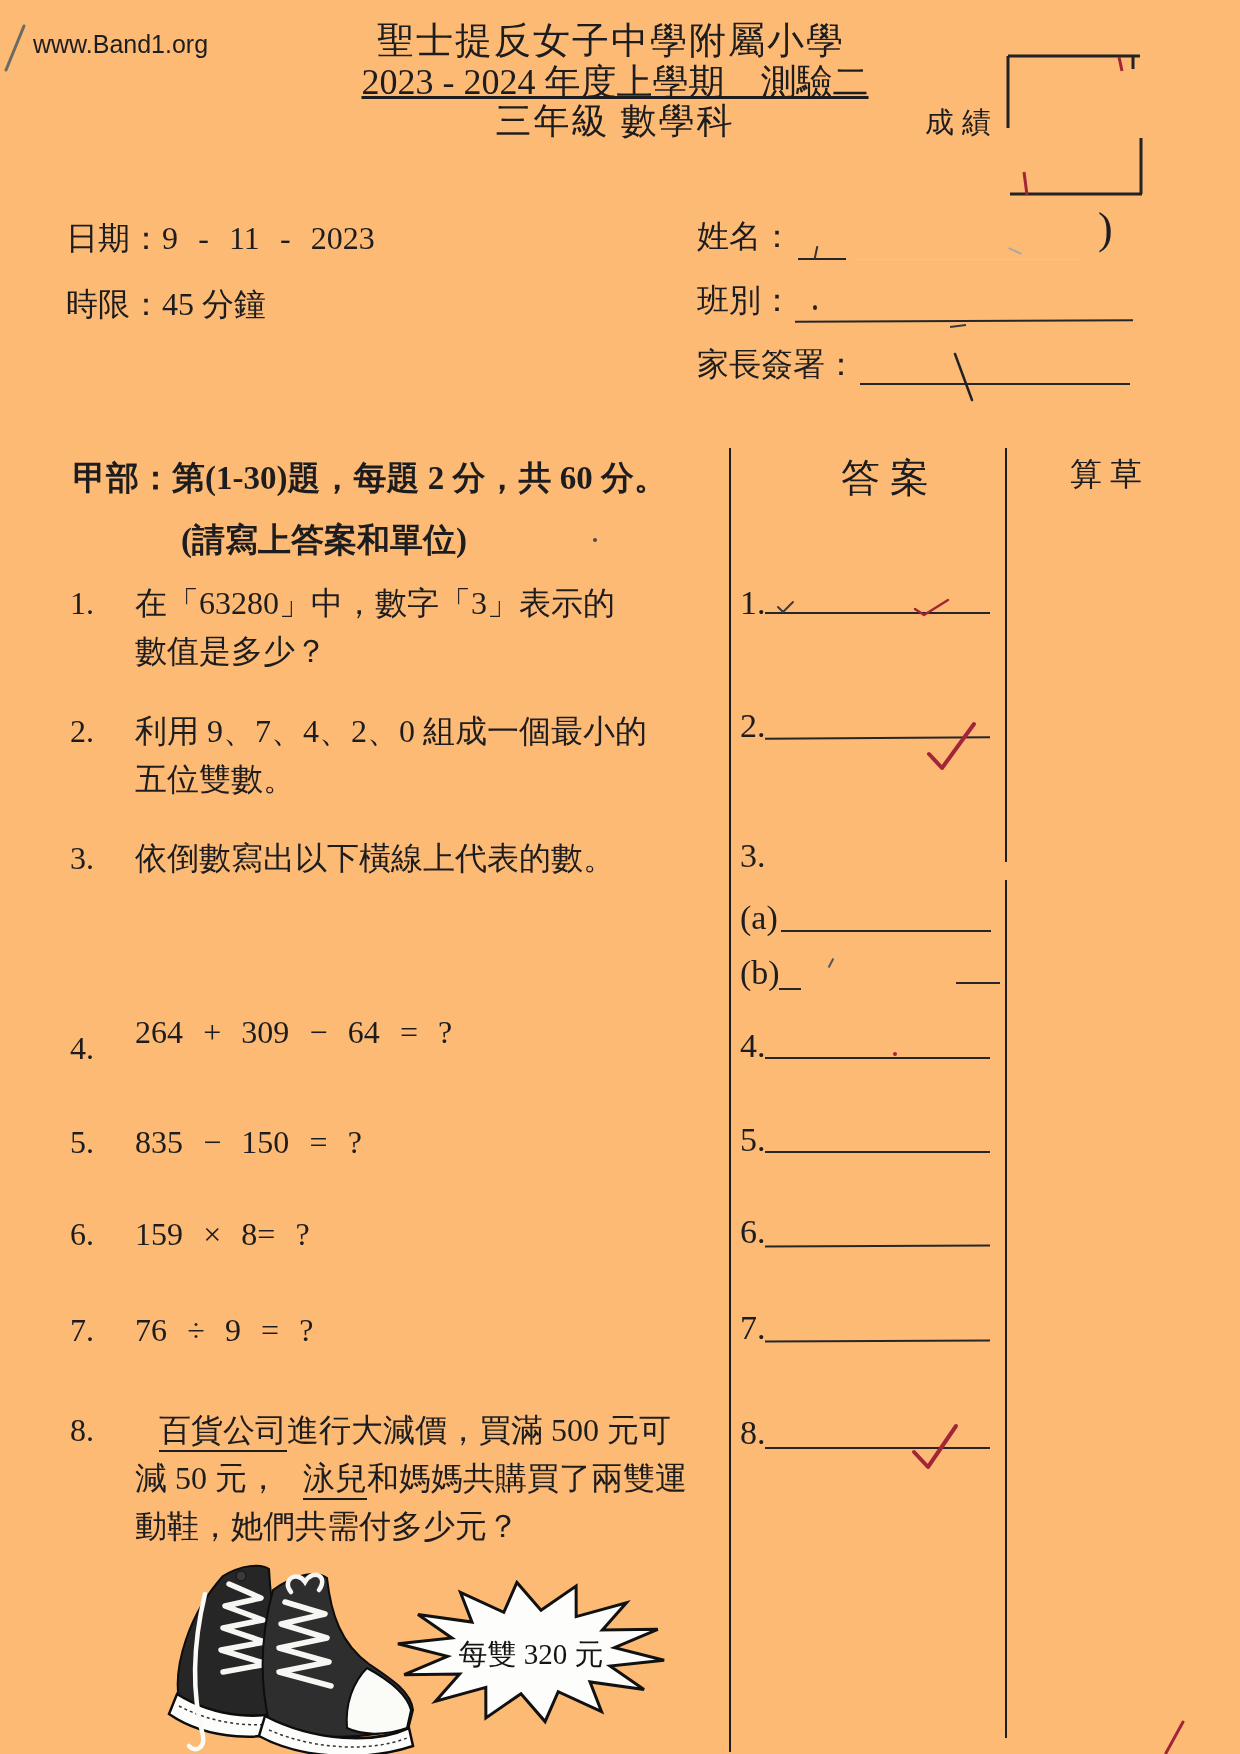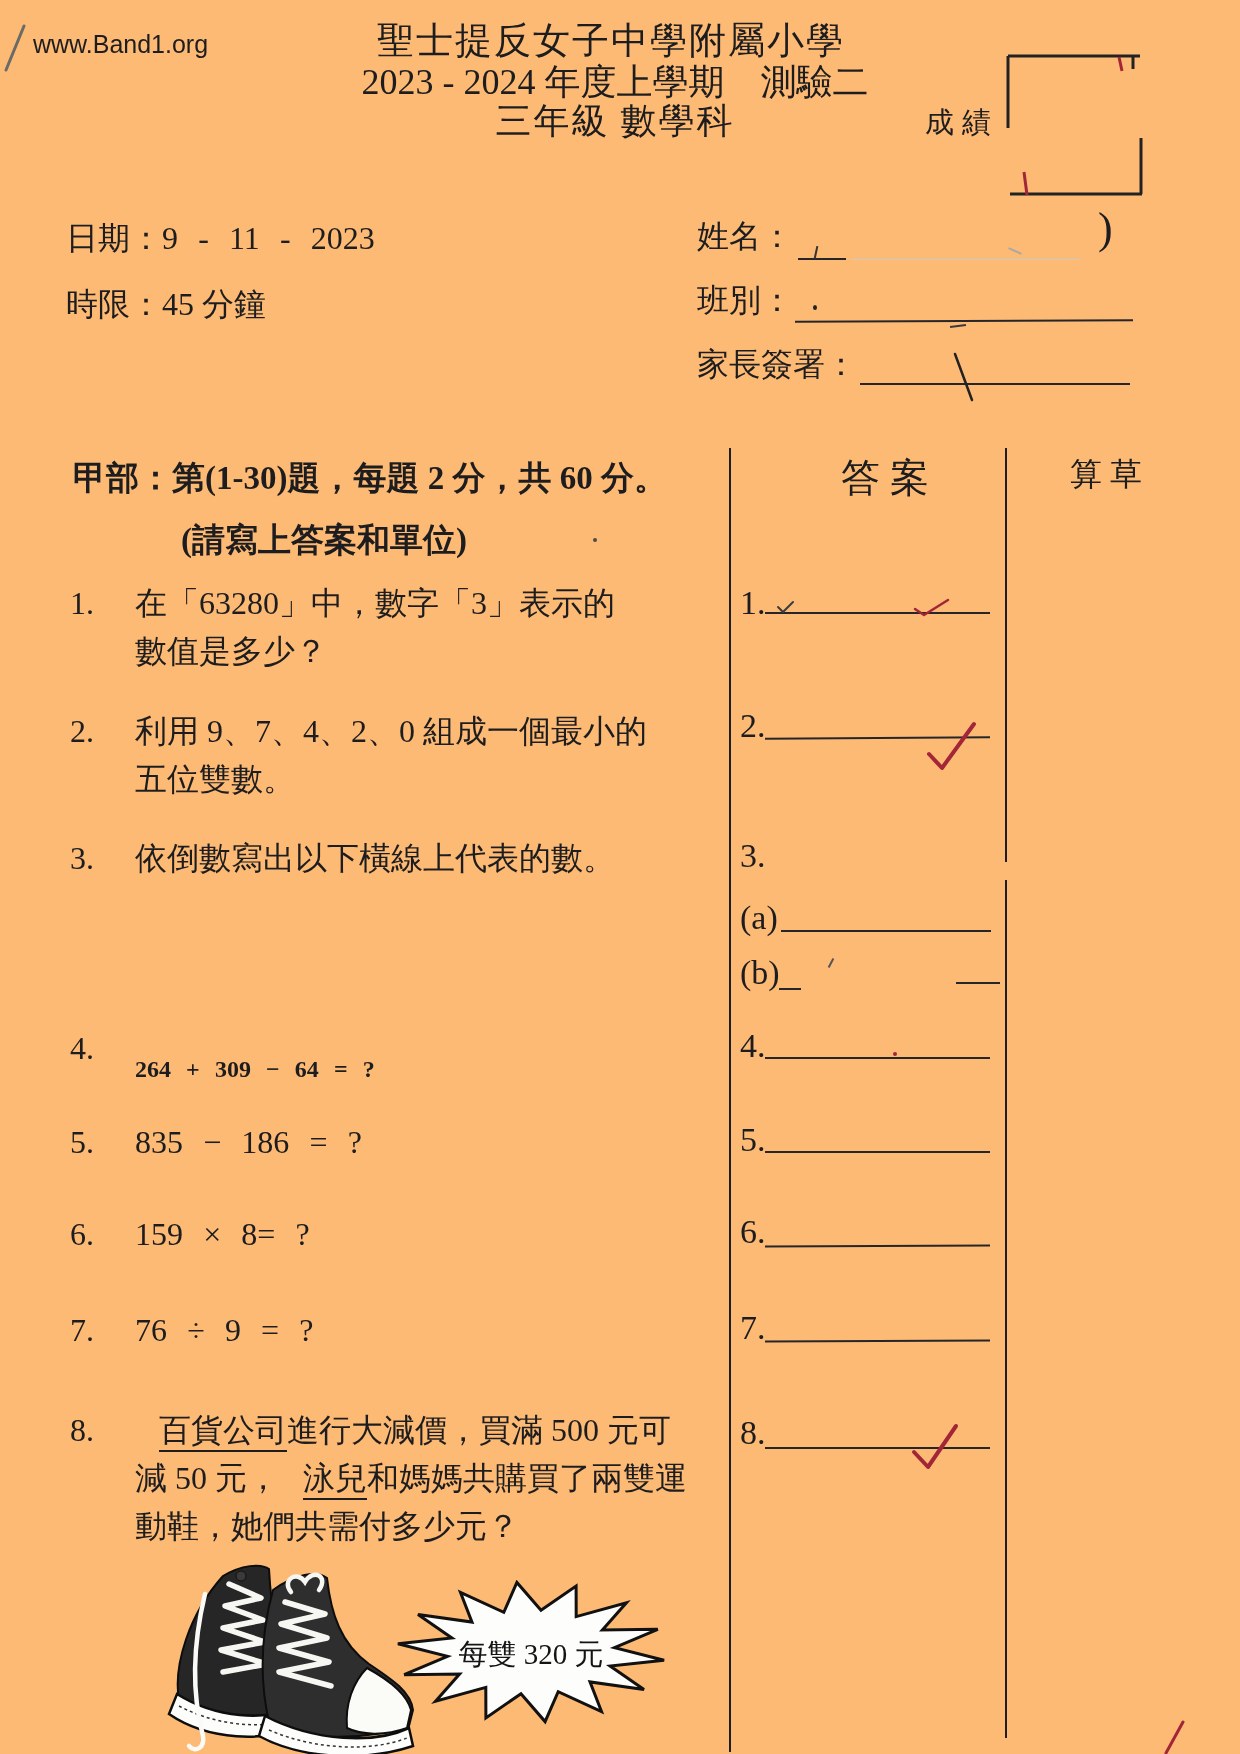--- a/index.html
+++ b/index.html
@@ -21,21 +21,21 @@
 <body>
 
 <div class="page">
 
   <svg style="left:2px;top:22px" width="26" height="52" viewBox="0 0 26 52">
     <path d="M22,4 L4,48" stroke="#6b6b66" stroke-width="3" fill="none" stroke-linecap="round"></path>
   </svg>
 
   <div class="t sans" style="left:33px;top:30px;font-size:25px;">www.Band1.org</div>
   <div class="t center" style="left:311px;width:600px;top:20px;font-size:37px;letter-spacing:2px;">聖士提反女子中學附屬小學</div>
-  <div class="t center" style="left:315px;width:600px;top:62px;font-size:36px;">2023 - 2024 年度上學期　測驗二</div>
+  <div class="t center" style="left:315px;width:600px;top:62px;font-size:36px;text-decoration:underline;">2023 - 2024 年度上學期　測驗二</div>
   <div class="t center" style="left:315px;width:600px;top:101px;font-size:36px;letter-spacing:2px;">三年級 數學科</div>
   <div class="t" style="left:925px;top:106px;font-size:29px;letter-spacing:8px;">成績</div>
 
   <svg style="left:998px;top:46px" width="150" height="155" viewBox="0 0 150 155">
     <path d="M10,10 H142" stroke="#222" stroke-width="3" fill="none"></path>
     <path d="M135,10 V23" stroke="#222" stroke-width="3" fill="none"></path>
     <path d="M10,10 V82" stroke="#222" stroke-width="3" fill="none"></path>
     <path d="M143,92 V148" stroke="#222" stroke-width="3" fill="none"></path>
     <path d="M12,148 H144" stroke="#222" stroke-width="3" fill="none"></path>
     <path d="M121,11 L124,25" stroke="#a32638" stroke-width="3" fill="none"></path>
@@ -82,24 +82,24 @@
   <div class="t" style="left:135px;top:633px;font-size:32px;">數值是多少？</div>
 
   <div class="t" style="left:70px;top:713px;font-size:32px;">2.</div>
   <div class="t" style="left:135px;top:713px;font-size:32px;">利用 9、7、4、2、0 組成一個最小的</div>
   <div class="t" style="left:135px;top:761px;font-size:32px;">五位雙數。</div>
 
   <div class="t" style="left:70px;top:840px;font-size:32px;">3.</div>
   <div class="t" style="left:135px;top:840px;font-size:32px;">依倒數寫出以下橫線上代表的數。</div>
 
   <div class="t" style="left:70px;top:1030px;font-size:32px;">4.</div>
-  <div class="t expr" style="left:135px;top:1056px;font-size:24px;font-weight:bold;">264 + 309 − 64 = ?</div>
+  <div class="t expr" style="left:135px;top:1014px;font-size:32px;">264 + 309 − 64 = ?</div>
 
   <div class="t" style="left:70px;top:1124px;font-size:32px;">5.</div>
-  <div class="t expr" style="left:135px;top:1124px;font-size:32px;">835 − 186 = ?</div>
+  <div class="t expr" style="left:135px;top:1124px;font-size:32px;">835 − 150 = ?</div>
 
   <div class="t" style="left:70px;top:1216px;font-size:32px;">6.</div>
   <div class="t expr" style="left:135px;top:1216px;font-size:32px;">159 × 8= ?</div>
 
   <div class="t" style="left:70px;top:1312px;font-size:32px;">7.</div>
   <div class="t expr" style="left:135px;top:1312px;font-size:32px;">76 ÷ 9 = ?</div>
 
   <div class="t" style="left:70px;top:1412px;font-size:32px;">8.</div>
   <div class="t" style="left:135px;top:1412px;font-size:32px;">
     <span class="uword">百貨公司</span><span>進行大減價，買滿 500 元可</span>

